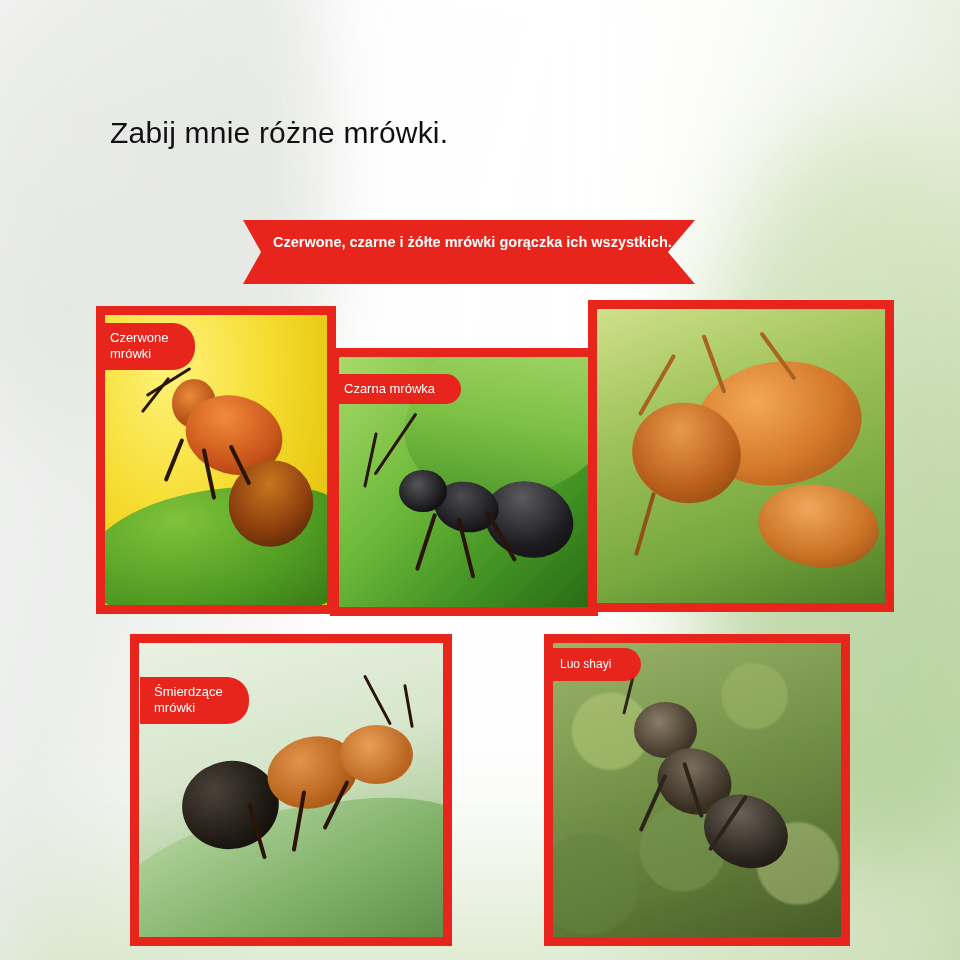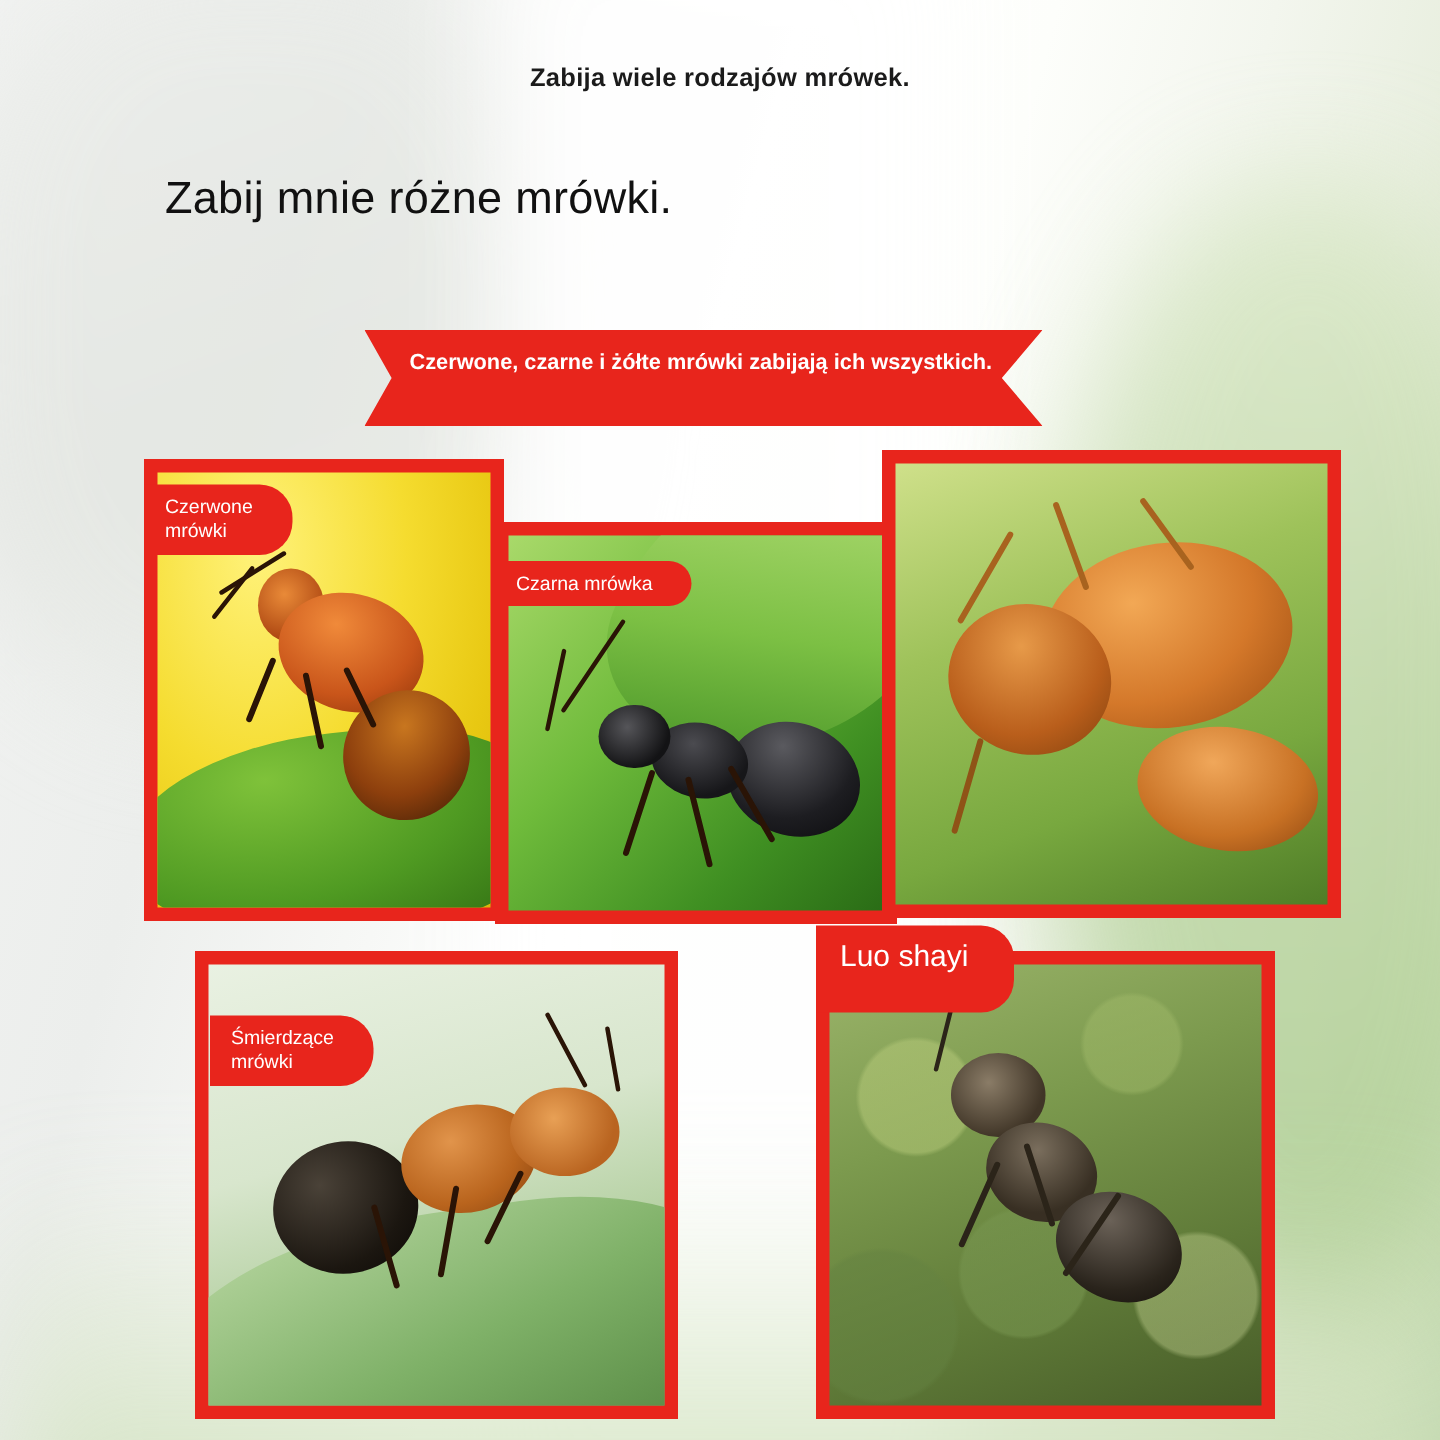--- a/index.html
+++ b/index.html
@@ -150,21 +150,21 @@
   #card-red    { left: 96px;  top: 306px; width: 240px; height: 308px; }
   #card-black  { left: 330px; top: 348px; width: 268px; height: 268px; }
   #card-yellow { left: 588px; top: 300px; width: 306px; height: 312px; }
   #card-stink  { left: 130px; top: 634px; width: 322px; height: 312px; }
   #card-luo    { left: 544px; top: 634px; width: 306px; height: 312px; }
 
   #tag-red    { left: 96px;  top: 312px; margin-top: 11px; }
   #tag-black  { left: 330px; top: 374px; }
   #tag-yellow { left: 588px; top: 312px; }
   #tag-stink  { left: 140px; top: 644px; margin-top: 33px; }
-  #tag-luo    { left: 544px; top: 617px; font-size: 20px; padding: 9px 30px 24px 16px; }
+  #tag-luo    { left: 544px; top: 648px; font-size: 12px; padding: 9px 30px 9px 16px; }
 
   
   .ph-red {
     background:
       radial-gradient(ellipse at 30% 18%, #fff27a 0%, #f5dc2f 45%, #e8c812 75%, #d8b70a 100%);
   }
   .ph-red .leaf {
     position: absolute; left: -10%; bottom: -6%; width: 125%; height: 46%;
     background: radial-gradient(ellipse at 35% 20%, #7fc23a 0%, #4f9a22 55%, #2f6c12 100%);
     border-radius: 60% 45% 40% 55%;
@@ -303,26 +303,25 @@
 </head>
 <body>
 
 <div id="page">
 
   <div class="bg-blob blob-grey-left"></div>
   <div class="bg-blob blob-white-mid"></div>
   <div class="bg-blob blob-green-right"></div>
   <div class="bg-blob blob-green-bottom"></div>
 
-  <div class="top-caption">Zabija wiele rodzajów mrówek.</div>
   <div class="main-title">Zabij mnie różne mrówki.</div>
 
   <div class="ribbon">
     <div class="ribbon-body"></div>
-    <div class="ribbon-text">Czerwone, czarne i żółte mrówki zabijają ich wszystkich.</div>
+    <div class="ribbon-text">Czerwone, czarne i żółte mrówki gorączka ich wszystkich.</div>
   </div>
 
   <div class="card" id="card-red">
     <div class="photo ph-red">
       <div class="leaf"></div>
       <div class="head"></div>
       <div class="body1"></div>
       <div class="body2"></div>
       <div class="leg" style="left:30%; top:42%; width:4px; height:46px; transform:rotate(22deg);"></div>
       <div class="leg" style="left:46%; top:46%; width:4px; height:52px; transform:rotate(-12deg);"></div>

